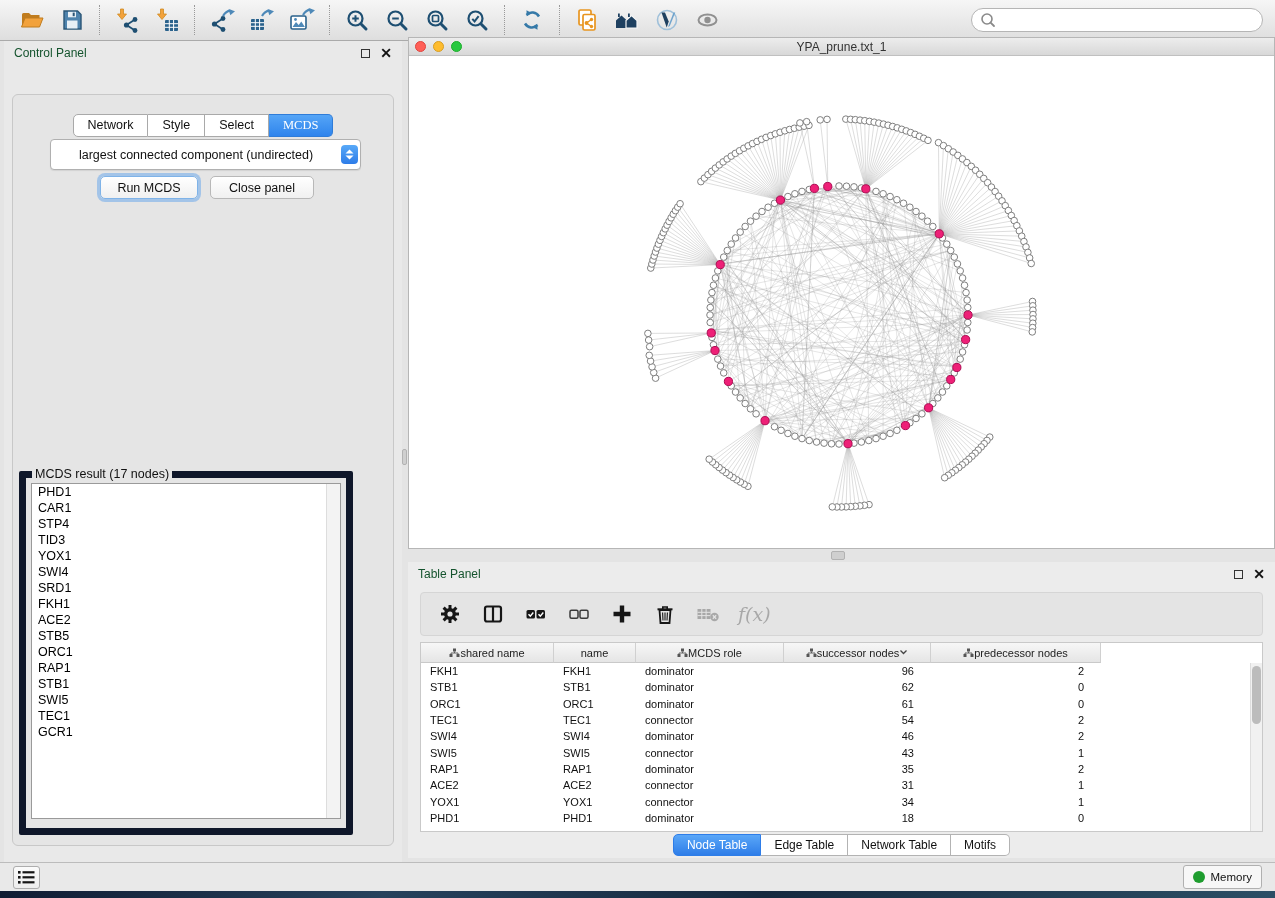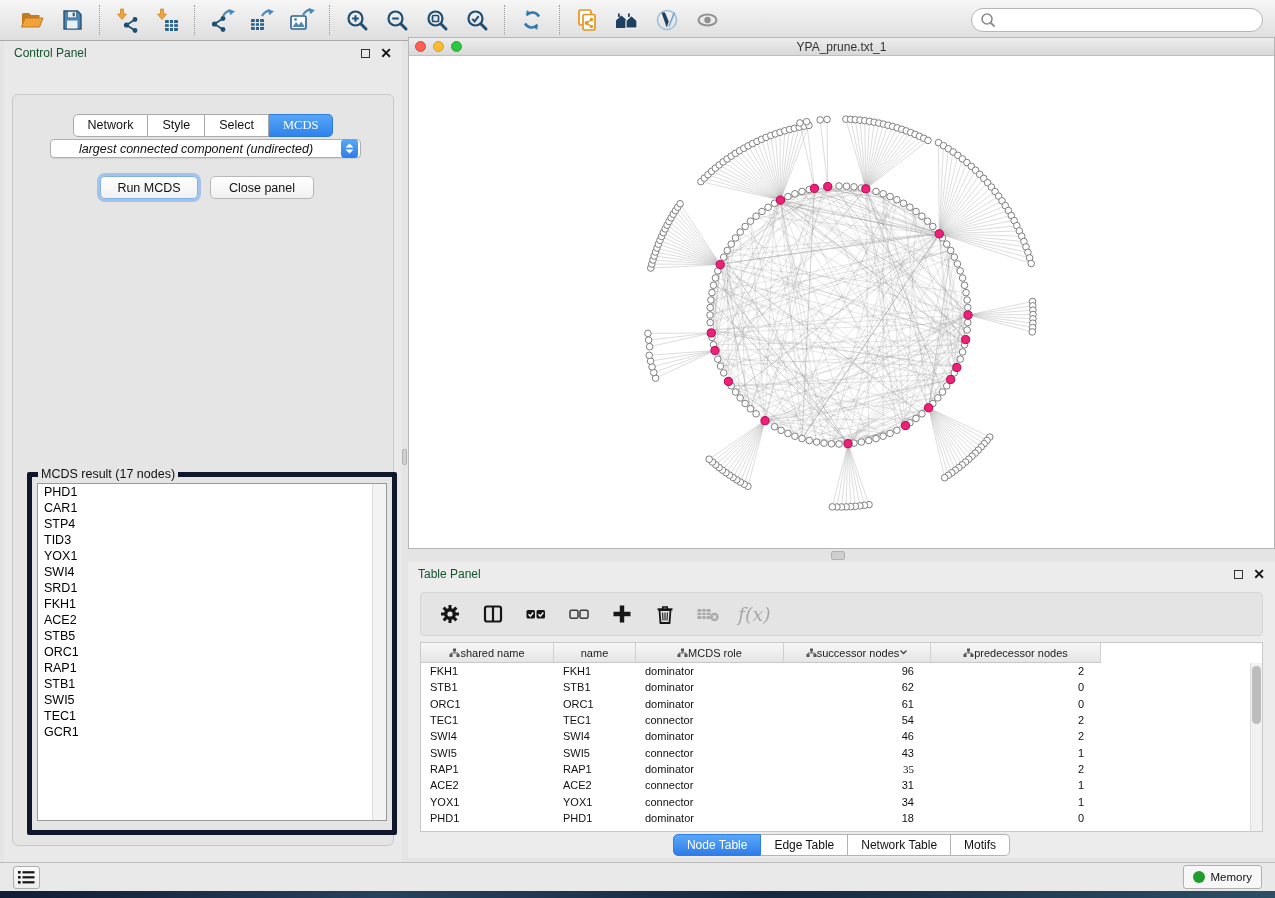--- a/index.html
+++ b/index.html
@@ -37,35 +37,35 @@
   #ctl-tabs { position:absolute; left:0; top:73px; width:398px; display:flex; justify-content:center; z-index:2; }
   .ctl-tab { font-size:12.5px; padding:3px 14px; background:#fff; border:1px solid #a9a9a9;
     border-left:none; color:#111; cursor:pointer; }
   .ctl-tab:first-child { border-left:1px solid #a9a9a9; border-radius:5px 0 0 5px; }
   .ctl-tab:last-child { border-radius:0 5px 5px 0;font-family:Liberation Serif, serif; }
   .ctl-tab.sel { background:linear-gradient(#55a5f7,#2f84ec); color:#fff; border-color:#2f7cd8; }
 
   #ctl-content { position:absolute; left:8px; top:53px; width:382px; height:752px;
     background:#e5e5e5; border:1px solid #c8c8c8; border-radius:6px; }
   #opt-label { position:absolute; left:0; top:24px; width:100%; text-align:center; font-size:12.5px; color:#111; }
-  #criterion-select { position:absolute; left:37px; top:44px; width:311px; height:19px; background:#fff;
+  #criterion-select { position:absolute; left:37px; top:44px; width:311px; height:31px; background:#fff;
     border:1px solid #b0b0b0; border-radius:4px; display:flex; align-items:center; cursor:pointer;
-    box-shadow:0 1px 1px rgba(0,0,0,.08);font-style:italic; }
+    box-shadow:0 1px 1px rgba(0,0,0,.08); }
   #criterion-select .sel-text { flex:1; text-align:center; font-size:12.5px; color:#111; }
   #criterion-select .spinner { width:17px; height:19px; margin-right:2px; border-radius:4px;
     background:linear-gradient(#58a9f8,#2d7ce8); display:flex; flex-direction:column;
     align-items:center; justify-content:center; gap:1px; }
   .mac-btn { position:absolute; top:81px; height:23px; background:linear-gradient(#ffffff,#f0f0f0);
     border:1px solid #b8b8b8; border-radius:5px; font-size:12.5px; font-family:"Liberation Sans",sans-serif;
     color:#111; cursor:pointer; }
   #run-btn { left:87px; width:98px; border-color:#7fb3e8; box-shadow:0 0 0 3px rgba(110,170,235,.55); }
   #close-btn { left:197px; width:104px; }
 
-  #mcds-box { position:absolute; left:14px; top:372px; width:370px; height:368px;
-    border:5px solid #0f172a; border-radius:2px; }
+  #mcds-box { position:absolute; left:6px; top:372px; width:334px; height:368px;
+    border:7px solid #0f172a; border-radius:2px; }
   #mcds-box legend { font-size:12.5px; color:#111; margin-left:6px; padding:0 3px; }
   #mcds-listwrap { position:absolute; left:5px; right:5px; top:2px; bottom:5px; background:#fff;
     border:1px solid #9a9a9a; overflow:hidden; }
   .list-scroll { position:absolute; right:0; top:0; bottom:0; width:14px; background:#f3f3f3; border-left:1px solid #ddd; }
   .mcds-item { font-size:12.5px; line-height:16px; padding-left:6px; color:#000; }
 
   
   #net-window { position:absolute; left:408px; top:37px; width:867px; height:512px;
     background:#fff; border:1px solid #b6b6b6; }
   #net-titlebar { height:18px; background:linear-gradient(#ededed,#d8d8d8); border-bottom:1px solid #c0c0c0;
@@ -1196,21 +1196,21 @@
             <div class="t-cell c0" style="width: 133px;">SWI5</div>
             <div class="t-cell c1" style="width: 82px;">SWI5</div>
             <div class="t-cell c2" style="width: 148px;">connector</div>
             <div class="t-cell c3" style="width: 147px;">43</div>
             <div class="t-cell c4" style="width: 170px;">1</div>
           </div>
           <div class="t-row">
             <div class="t-cell c0" style="width: 133px;">RAP1</div>
             <div class="t-cell c1" style="width: 82px;">RAP1</div>
             <div class="t-cell c2" style="width: 148px;">dominator</div>
-            <div class="t-cell c3" style="width: 147px; font-family: Liberation Serif, serif;">35</div>
+            <div class="t-cell c3" style="width: 147px;">35</div>
             <div class="t-cell c4" style="width: 170px;">2</div>
           </div>
           <div class="t-row">
             <div class="t-cell c0" style="width: 133px;">ACE2</div>
             <div class="t-cell c1" style="width: 82px;">ACE2</div>
             <div class="t-cell c2" style="width: 148px;">connector</div>
             <div class="t-cell c3" style="width: 147px;">31</div>
             <div class="t-cell c4" style="width: 170px;">1</div>
           </div>
           <div class="t-row">

